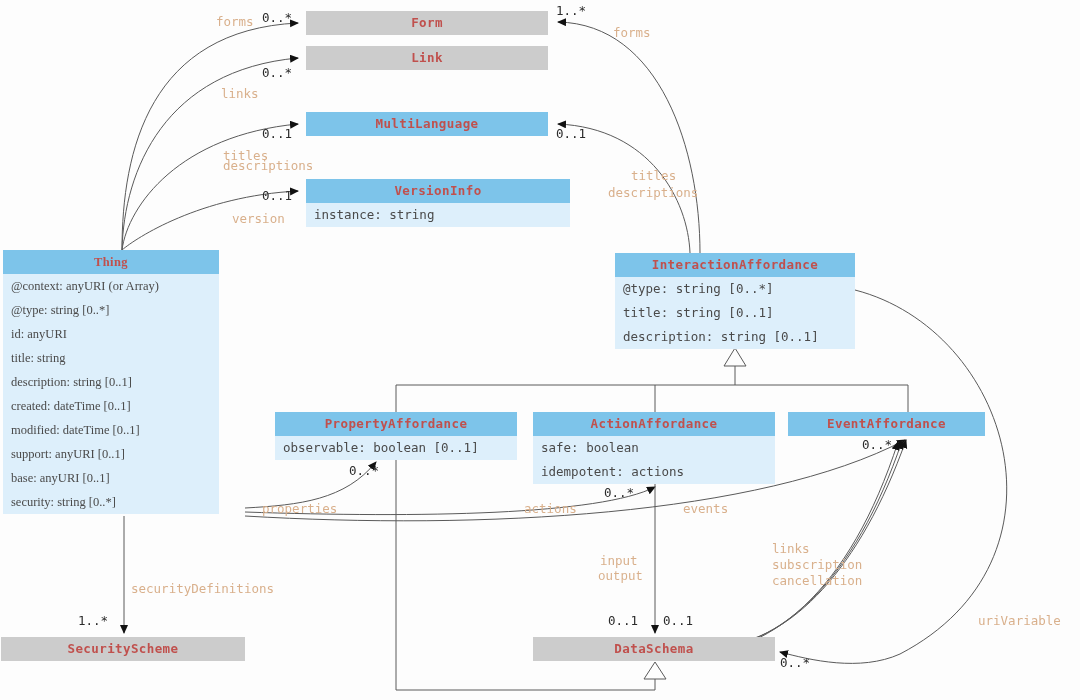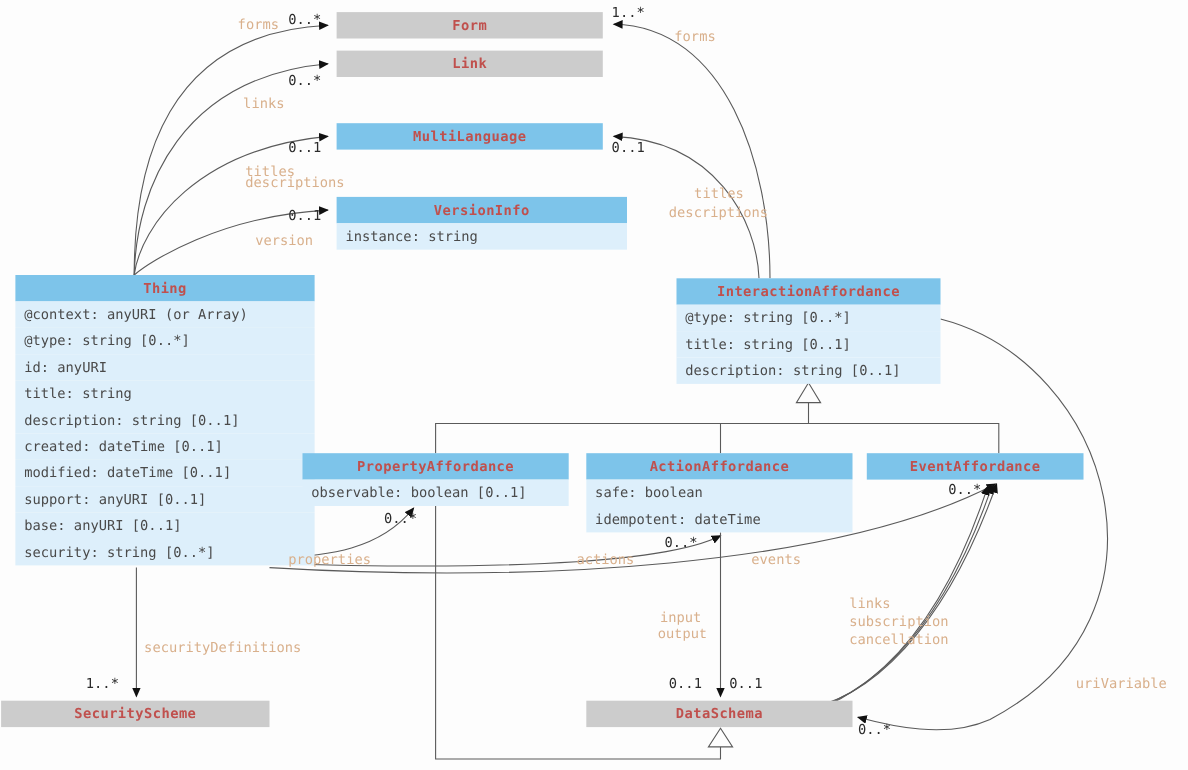--- a/index.html
+++ b/index.html
@@ -103,21 +103,21 @@
     <div class="hdr">MultiLanguage</div>
   </div>
 
   <div class="cls blue" style="left:306px;top:179px;width:264px;">
     <div class="hdr">VersionInfo</div>
     <div class="attrs">
       <div class="attr">instance: string</div>
     </div>
   </div>
 
-  <div class="cls blue" style="left:14px;top:250px;width:272px;">
+  <div class="cls blue" style="left:3px;top:250px;width:216px;font-family:Liberation Serif, serif;">
     <div class="hdr">Thing</div>
     <div class="attrs">
       <div class="attr">@context: anyURI (or Array)</div>
       <div class="attr">@type: string [0..*]</div>
       <div class="attr">id: anyURI</div>
       <div class="attr">title: string</div>
       <div class="attr">description: string [0..1]</div>
       <div class="attr">created: dateTime [0..1]</div>
       <div class="attr">modified: dateTime [0..1]</div>
       <div class="attr">support: anyURI [0..1]</div>
@@ -139,21 +139,21 @@
     <div class="hdr">PropertyAffordance</div>
     <div class="attrs">
       <div class="attr">observable: boolean [0..1]</div>
     </div>
   </div>
 
   <div class="cls blue" style="left:533px;top:412px;width:242px;">
     <div class="hdr">ActionAffordance</div>
     <div class="attrs">
       <div class="attr">safe: boolean</div>
-      <div class="attr">idempotent: dateTime</div>
+      <div class="attr">idempotent: actions</div>
     </div>
   </div>
 
   <div class="cls blue" style="left:788px;top:412px;width:197px;">
     <div class="hdr">EventAffordance</div>
   </div>
 
   <div class="cls gray" style="left:1px;top:637px;width:244px;">
     <div class="hdr">SecurityScheme</div>
   </div>

